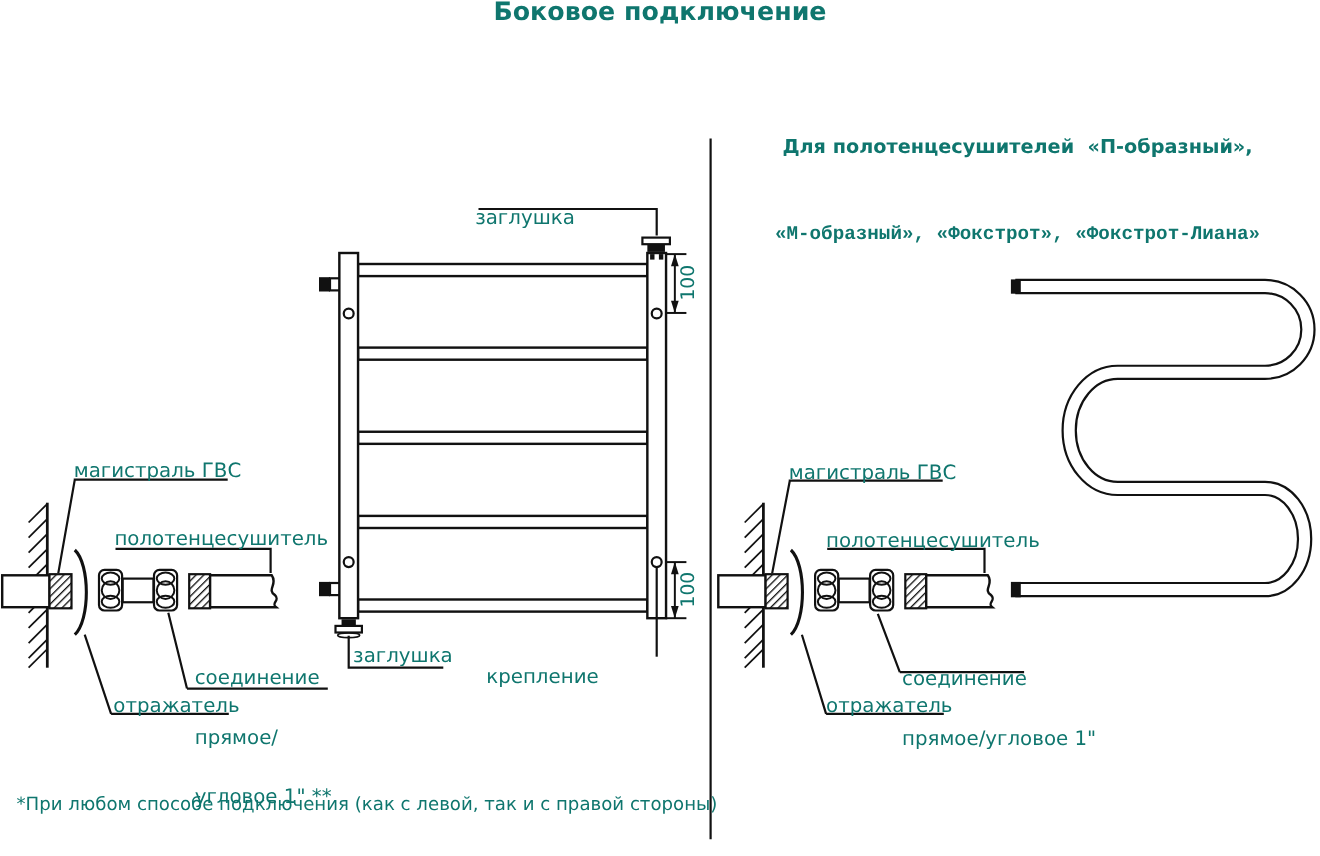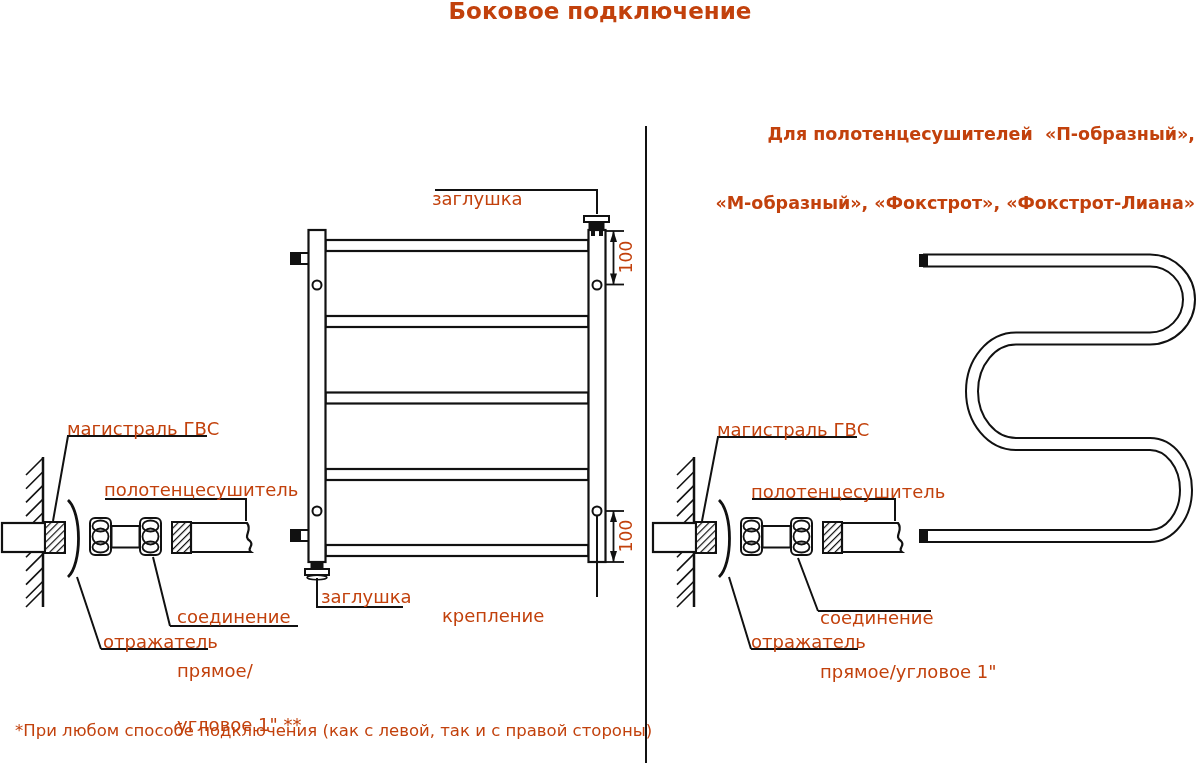--- a/index.html
+++ b/index.html
@@ -1,24 +1,24 @@
 <!DOCTYPE html>
 <html><head>
 <meta charset="utf-8">
 <style>
   html,body{margin:0;padding:0;background:#fff;}
   #page{position:relative;width:1200px;height:778px;background:#fff;overflow:hidden;
-        font-family:"DejaVu Sans","Liberation Sans",sans-serif;color:#c2410c;}
+        font-family:"DejaVu Sans","Liberation Sans",sans-serif;color:#0f766e;}
   #linework{position:absolute;left:0;top:0;}
   .abs{position:absolute;white-space:pre-wrap;}
   .title{left:0;right:0;top:-2px;text-align:center;font-size:23px;font-weight:bold;}
   .hdr{font-weight:bold;font-size:17.5px;text-align:center;}
   .hdr-left{left:40px;top:96px;width:540px;}
-  .hdr-right{left:655px;top:84px;width:540px;line-height:20px;text-align:right;}
-  .hdr-right .l2{margin-top:9px;}
+  .hdr-right{left:655px;top:84px;width:540px;line-height:20px;}
+  .hdr-right .l2{margin-top:19px;font-family:Liberation Mono, monospace;}
   .lbl{font-size:18px;line-height:23px;}
   .lbl3{font-size:18px;line-height:18px;}
   .mount{font-size:18px;line-height:24px;}
   .dim{width:44px;text-align:center;font-size:17px;transform:rotate(-90deg);}
   .foot{left:15px;top:681px;width:640px;font-size:16.5px;line-height:19.8px;}
 </style>
 </head>
 <body>
 
 <div id="page">

